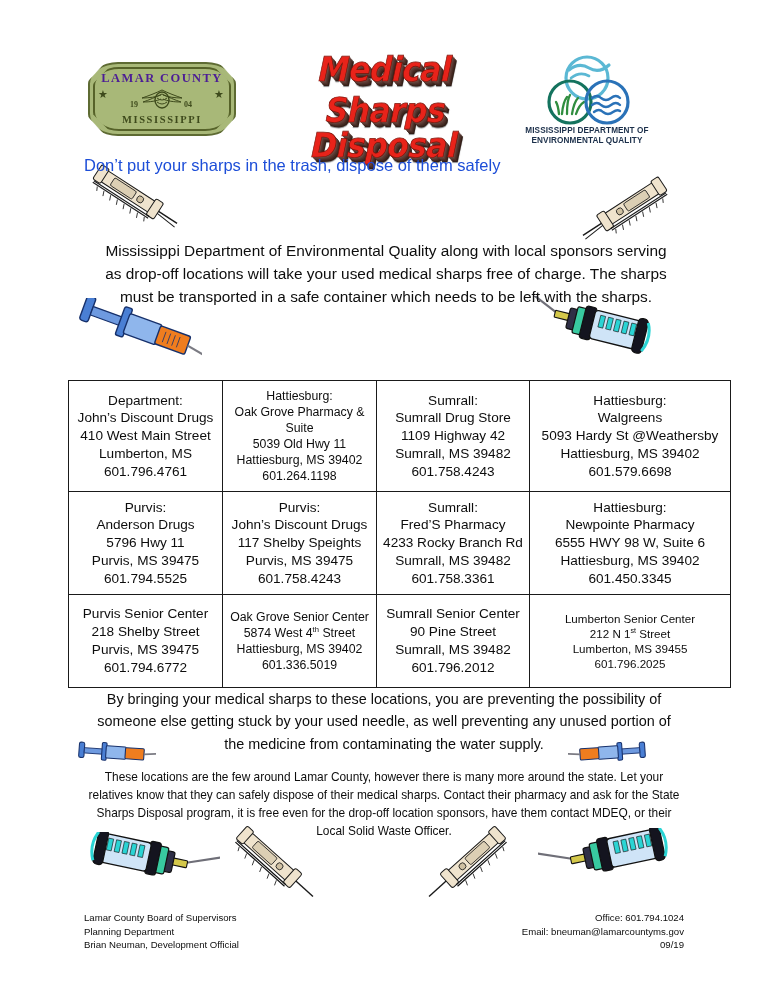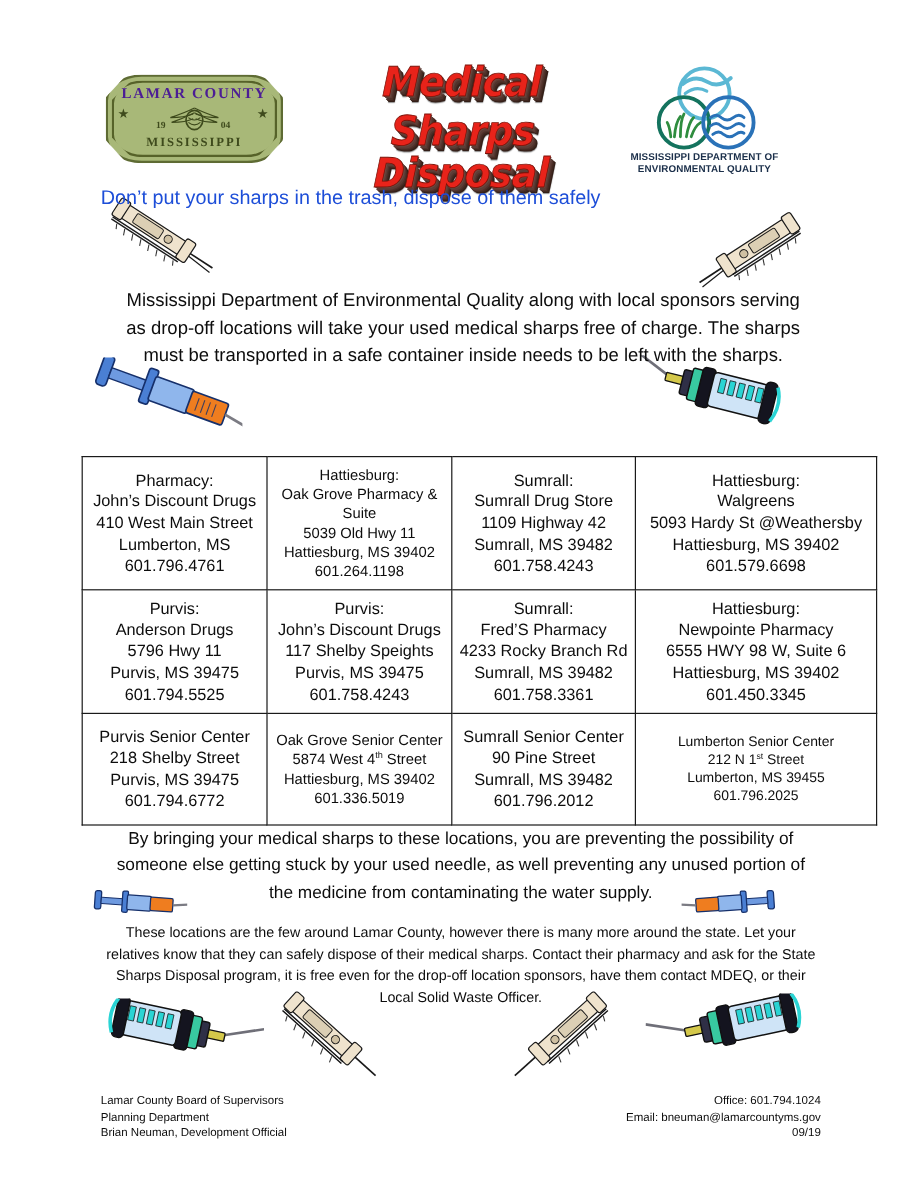--- a/index.html
+++ b/index.html
@@ -389,28 +389,28 @@
         <rect x="94" y="16" width="5" height="12"></rect>
           <rect x="102" y="16" width="5" height="12"></rect>
         <rect x="110" y="16" width="5" height="12"></rect>
       </g>
       <rect x="116" y="9" width="10" height="35" rx="4" fill="#14141f" stroke="#111" stroke-width="1.2"></rect>
       <path d="M126 12 q7 14 0 29" fill="none" stroke="#2ad4d4" stroke-width="3"></path>
     </g>
   </svg>
 
   <div class="tagline">Don’t put your sharps in the trash, dispose of them safely</div>
-  <div class="intro">Mississippi Department of Environmental Quality along with local sponsors serving as drop-off locations will take your used medical sharps free of charge. The sharps must be transported in a safe container inside needs to be left with the sharps.</div>
+  <div class="intro">Mississippi Department of Environmental Quality along with local sponsors serving as drop-off locations will take your used medical sharps free of charge. The sharps must be transported in a safe container which needs to be left with the sharps.</div>
 
   <table class="loc-table">
     <tbody>
       <tr>
         <td class="c1 r1 sz-normal">
             <div class="cell-lines">
-              <div>Pharmacy:</div>
+              <div>Department:</div>
               <div>John’s Discount Drugs</div>
               <div>410 West Main Street</div>
               <div>Lumberton, MS</div>
               <div>601.796.4761</div>
             </div>
           </td>
         <td class="c2 r1 sz-small">
             <div class="cell-lines">
               <div>Hattiesburg:</div>
               <div>Oak Grove Pharmacy &amp;</div>

